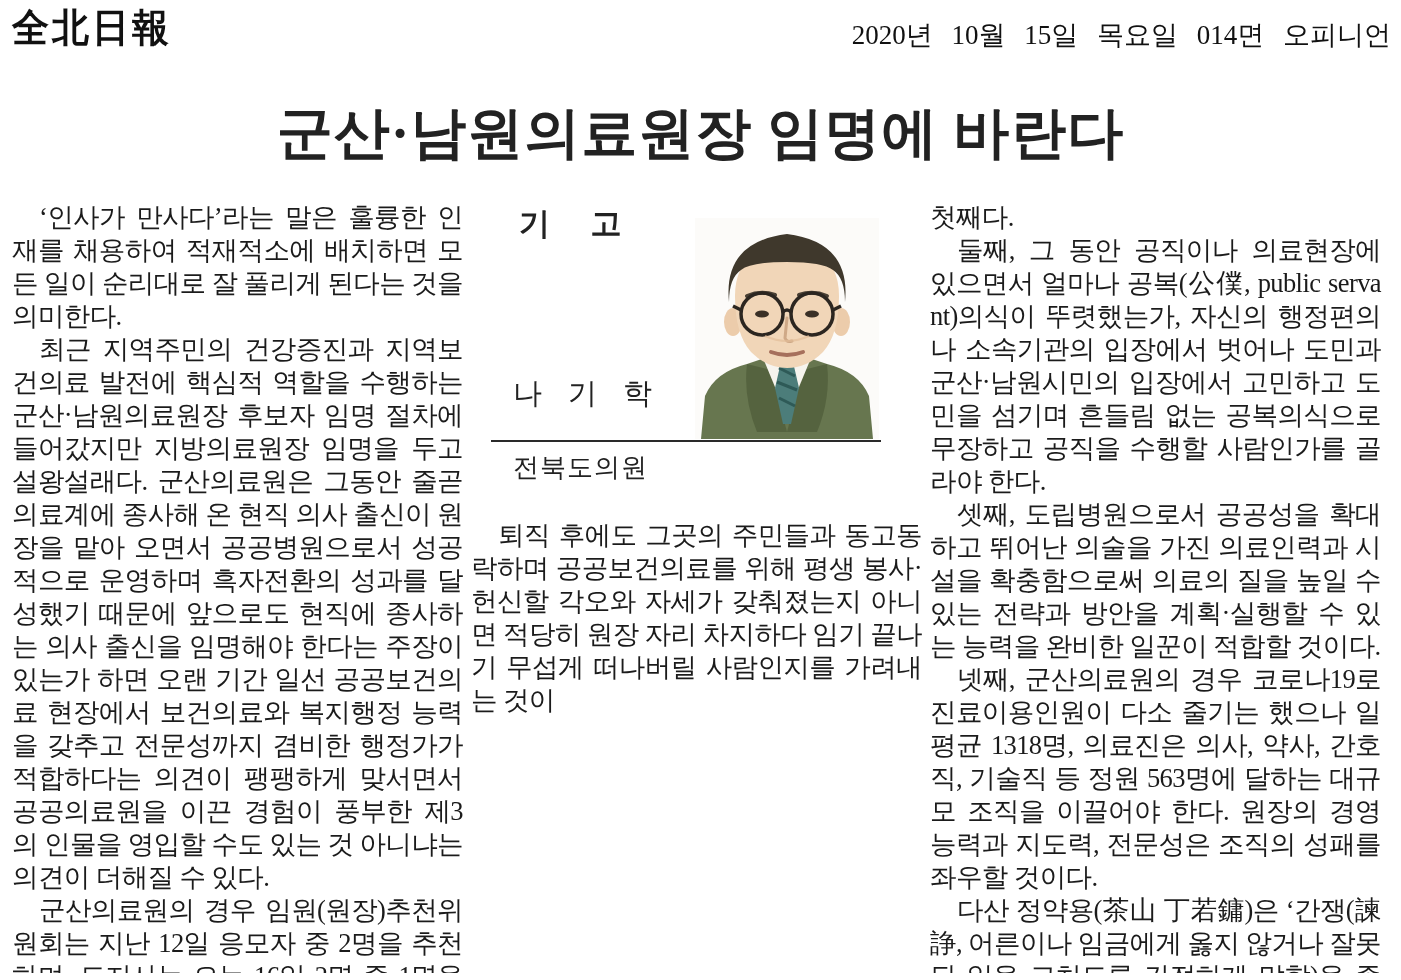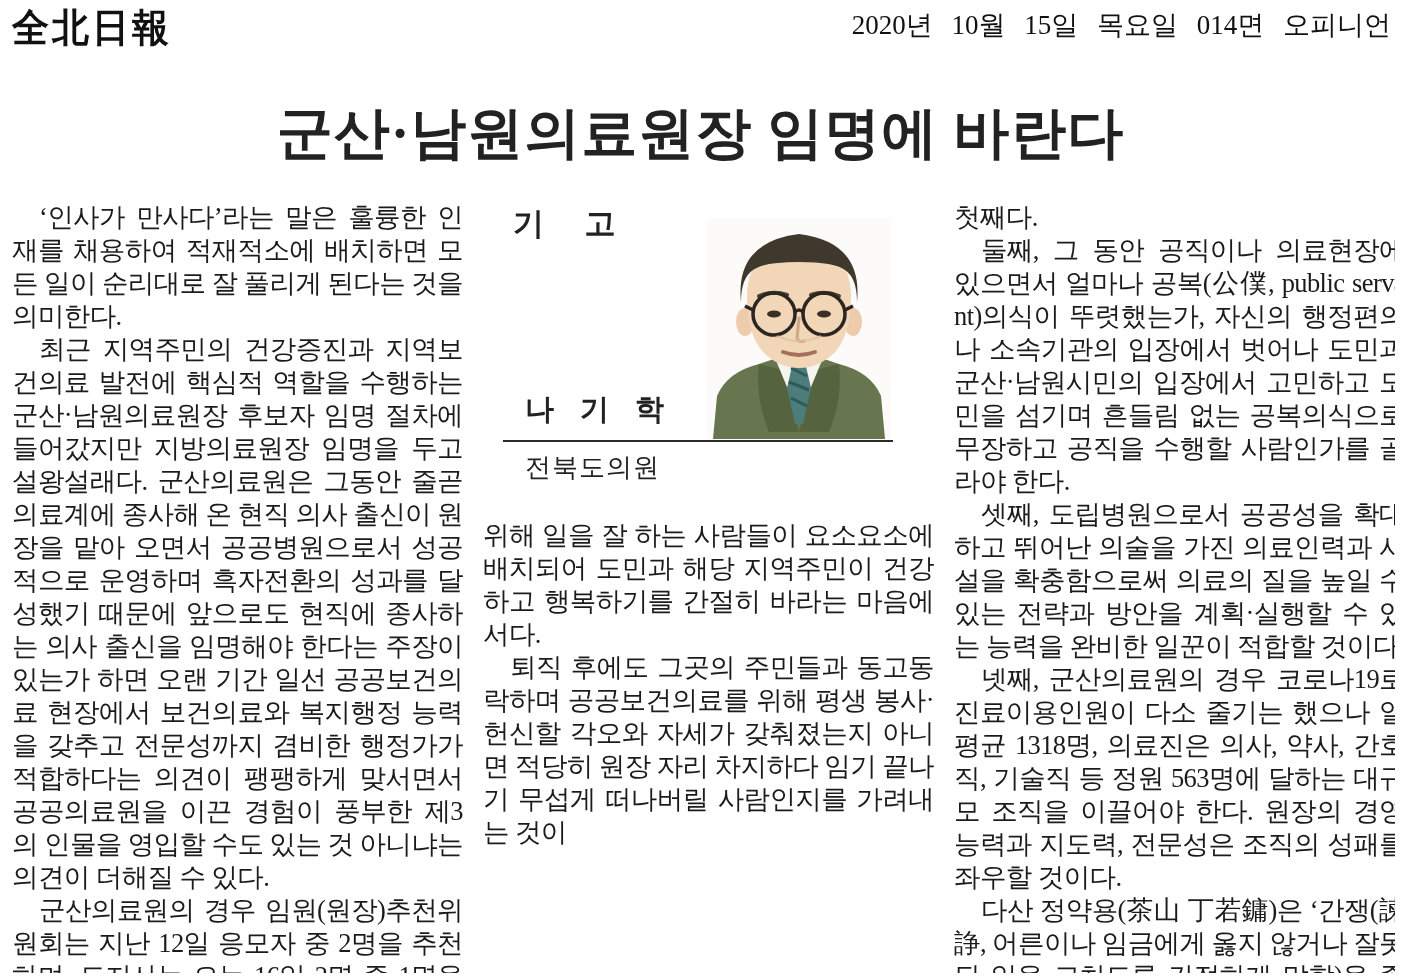--- a/index.html
+++ b/index.html
@@ -17,65 +17,65 @@
     display: flex; justify-content: space-between; align-items: flex-start;
     padding: 8px 10px 0 12px; height: 54px;
   }
   .masthead {
     font-family: "Liberation Serif", "DejaVu Serif", serif;
     font-weight: 900; font-size: 37px; line-height: 40px;
     letter-spacing: 3px; color: #111;
     transform: scaleY(1.05);
   }
   .dateline {
-    font-size: 27px; line-height: 30px; margin-top: 2px;
+    font-size: 27px; line-height: 30px; margin-top: 12px;
     word-spacing: 12px; color: #111;
   }
 
   
   .headline {
     margin: 33px 0 0 0; text-align: center;
     font-size: 56px; line-height: 76px; font-weight: 700;
     letter-spacing: 1px; color: #222;
     font-family: "Liberation Serif", "DejaVu Serif", serif;
   }
 
   
   .columns {
-    display: flex; gap: 20px;
+    display: flex; gap: 8px;
     margin: 30px 6px 0 12px;
     height: 772px; overflow: hidden;
   }
   .col {
     width: 451px; flex: 0 0 451px;
     font-size: 26.5px; line-height: 33px;
     text-align: justify; word-break: break-all;
     letter-spacing: -0.6px;
     color: #1b1b1b;
   }
   .col p { margin: 0; text-indent: 27px; }
   .col p.cont { text-indent: 0; }
 
   
   .byline-block {
     position: relative; height: 318px;
     font-family: "Liberation Sans", "DejaVu Sans", sans-serif;
     text-align: left; word-break: keep-all; letter-spacing: 0;
   }
   .contrib-label {
-    position: absolute; top: 6px; left: 30px;
+    position: absolute; top: 6px; left: 48px;
     font-size: 31px; font-weight: 700; letter-spacing: 16px; color: #222;
   }
   .author-photo {
     position: absolute; top: 17px; right: 43px;
     width: 184px; height: 221px; display: block;
   }
   .author-name {
-    position: absolute; top: 192px; left: 42px;
-    font-size: 29px; font-weight: 700; letter-spacing: 9px; color: #222;
+    position: absolute; top: 176px; left: 42px;
+    font-size: 29px; font-weight: 400; letter-spacing: 9px; color: #222;
   }
   .byline-rule {
     position: absolute; top: 239px; left: 20px;
     width: 390px; height: 0;
     border-top: 2px solid #2a2a2a;
   }
   .author-title {
     position: absolute; top: 250px; left: 42px;
     font-size: 26px; color: #222; letter-spacing: 1px;
   }
@@ -145,21 +145,20 @@
           <path d="M76 134 Q92 140 108 134" stroke="#a6705c" stroke-width="4" fill="none" stroke-linecap="round"></path>
 
           <path d="M70 118 Q92 128 114 118" stroke="#e3bd99" stroke-width="2" fill="none" opacity="0.7"></path>
         </svg>
 
         <div class="author-name">나 기 학</div>
         <div class="byline-rule"></div>
         <div class="author-title">전북도의원</div>
       </div>
 
-      <p class="cont">위해 일을 잘 하는 사람들이 요소요소에 배치되어 도민과 해당 지역주민이 건강하고 행복하기를 간절히 바라는 마음에서다.</p>
       <p>퇴직 후에도 그곳의 주민들과 동고동락하며 공공보건의료를 위해 평생 봉사·헌신할 각오와 자세가 갖춰졌는지 아니면 적당히 원장 자리 차지하다 임기 끝나기 무섭게 떠나버릴 사람인지를 가려내는 것이</p>
     </section>
 
     <section class="col">
       <p class="cont">첫째다.</p>
       <p>둘째, 그 동안 공직이나 의료현장에 있으면서 얼마나 공복(公僕, public servant)의식이 뚜렷했는가, 자신의 행정편의나 소속기관의 입장에서 벗어나 도민과 군산·남원시민의 입장에서 고민하고 도민을 섬기며 흔들림 없는 공복의식으로 무장하고 공직을 수행할 사람인가를 골라야 한다.</p>
       <p>셋째, 도립병원으로서 공공성을 확대하고 뛰어난 의술을 가진 의료인력과 시설을 확충함으로써 의료의 질을 높일 수 있는 전략과 방안을 계획·실행할 수 있는 능력을 완비한 일꾼이 적합할 것이다.</p>
       <p>넷째, 군산의료원의 경우 코로나19로 진료이용인원이 다소 줄기는 했으나 일평균 1318명, 의료진은 의사, 약사, 간호직, 기술직 등 정원 563명에 달하는 대규모 조직을 이끌어야 한다. 원장의 경영 능력과 지도력, 전문성은 조직의 성패를 좌우할 것이다.</p>
       <p>다산 정약용(茶山 丁若鏞)은 ‘간쟁(諫諍, 어른이나 임금에게 옳지 않거나 잘못된 일을 고치도록 간절하게 말함)을 좋아하는 신하는 배반하지 않는다’고 했다. 인사에 있어서 사람과 인격이 된 사람, 그리고 그의 삶의 여정에서 윤리적으로 사회적으로 청렴한 삶을 살아 왔는가, 그러고 나서 이 사람이 정말 실력 있는 전문성을 갖췄다면 택하고 배치하는 일에 주저함이 없을 것이다.</p>
     </section>

